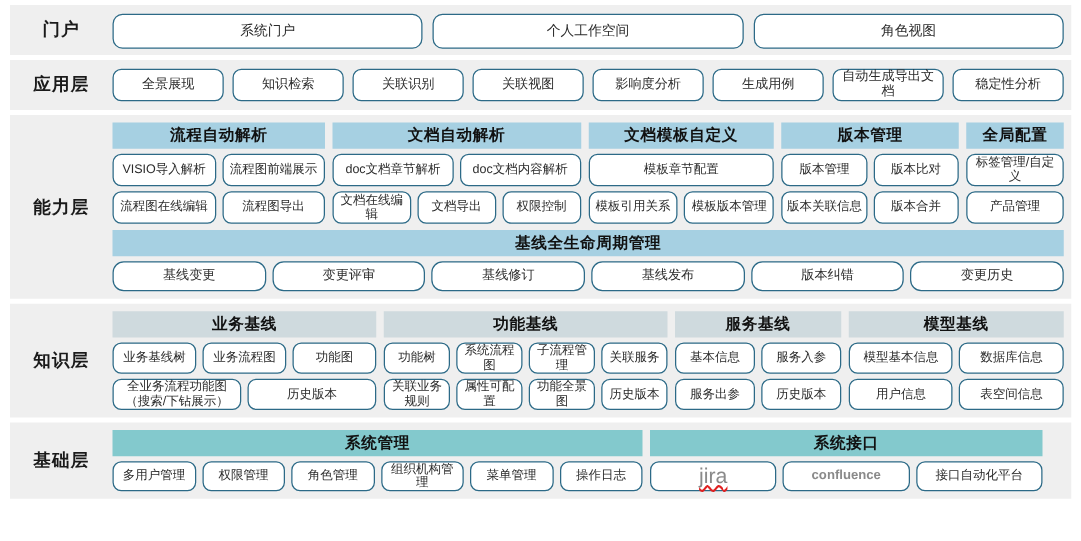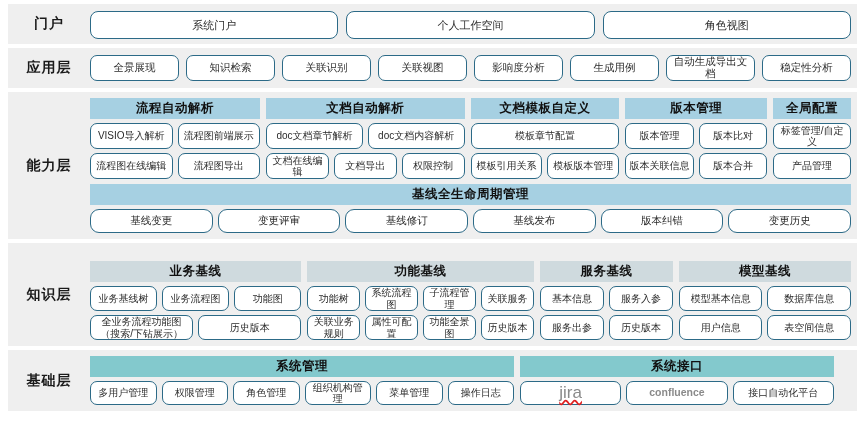--- a/index.html
+++ b/index.html
@@ -111,21 +111,21 @@
   .g-row { display: flex; gap: 5px; }
   .g-row .pill { flex: 1; height: 26px; }
 
   .cap-lifecycle { margin-top: 5px; display: flex; flex-direction: column; gap: 4px; }
   .cap-lifecycle .g-head { font-size: 12.5px; }
   .cap-lifecycle .g-row .pill { height: 24px; font-size: 10.5px; border-radius: 9px; }
 
   
   .row-know .layer-body { display: block; padding: 6px 6px 6px 0; }
   .know-groups { display: flex; gap: 6px; align-items: flex-start; }
-  .know-group { display: flex; flex-direction: column; gap: 4px; margin-top: 12px; }
+  .know-group { display: flex; flex-direction: column; gap: 4px; }
   .know-group .g-head {
     background: #cfdade;
     font-size: 12.5px;
   }
   .know-group .g-row .pill { height: 25px; }
 
   
   .row-base .layer-body { display: block; padding: 6px 23px 6px 0; }
   .base-groups { display: flex; gap: 6px; align-items: flex-start; }
   .base-group { display: flex; flex-direction: column; gap: 4px; }

